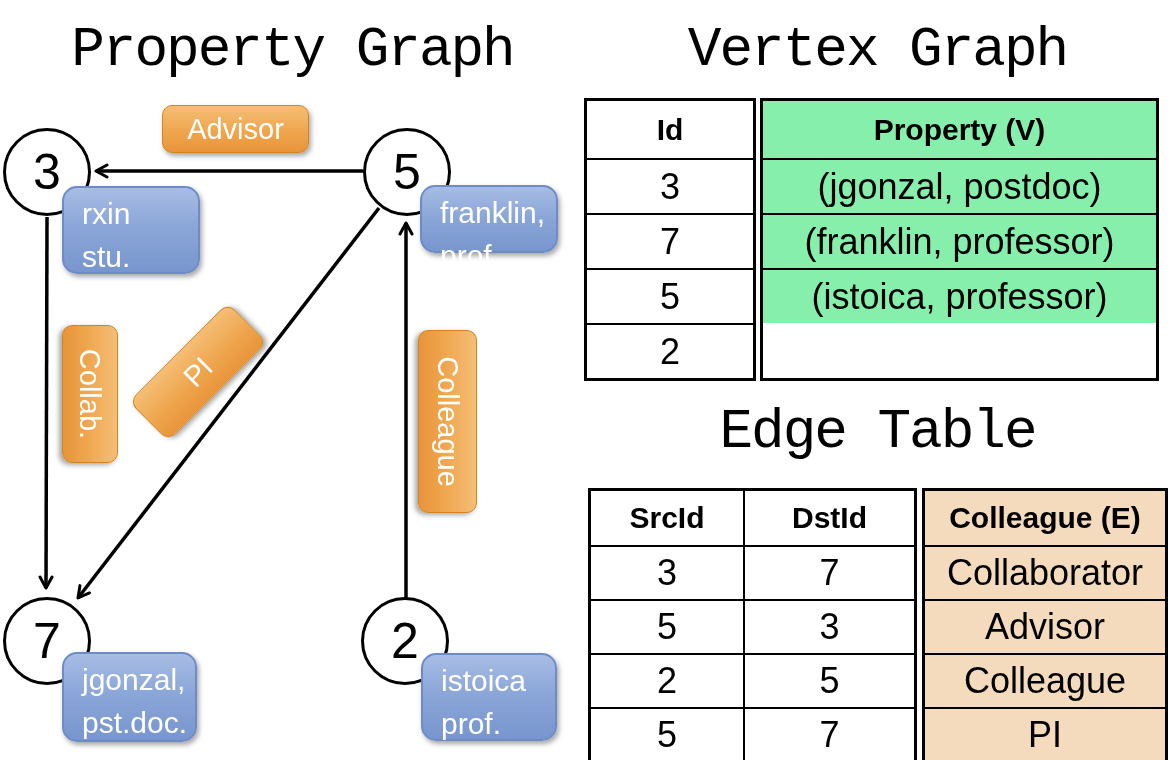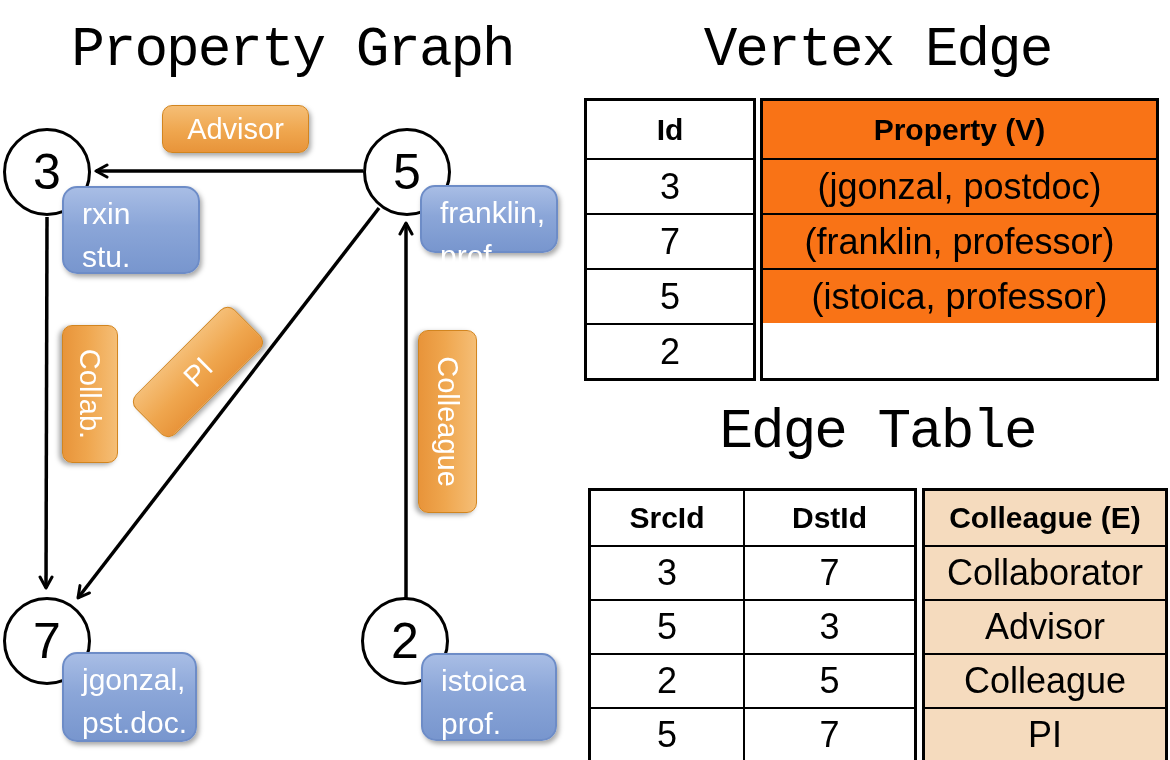--- a/index.html
+++ b/index.html
@@ -67,39 +67,39 @@
   .tcell:first-child { border-left: none; }
   .tcell.hdr { font-size: 30px; font-weight: bold; }
 
   #vertex-table { left: 584px; top: 98px; border-radius: 22px; }
   #vertex-table .subtbl-id .trow   { height: 55px; } 
   #vertex-table .subtbl-id .trow.hdr-row { height: 57px; }
   #vertex-table .subtbl-id { width: 172px; margin-right: 4px; }
   #vertex-table .subtbl-prop { width: 399px; }
   #vertex-table .subtbl-prop .trow { height: 55px; }
   #vertex-table .subtbl-prop .trow.hdr-row { height: 57px; }
-  #vertex-table .subtbl-prop .tcell { width: 100%; background: #f97316; }
+  #vertex-table .subtbl-prop .tcell { width: 100%; background: #86efac; }
   #vertex-table .subtbl-id .tcell { width: 100%; }
 
   #edge-table { left: 588px; top: 488px; }
   #edge-table .subtbl-src { width: 329px; margin-right: 5px; }
   #edge-table .subtbl-prop { width: 246px; }
   #edge-table .trow { height: 54px; }
   #edge-table .trow.hdr-row { height: 54px; }
   #edge-table .subtbl-src .tcell:nth-child(1) { width: 152px; }
   #edge-table .subtbl-src .tcell:nth-child(2) { width: 171px; }
   #edge-table .subtbl-prop .tcell { width: 100%; background: #F5DBBE; }
 </style>
 </head>
 <body>
 
 <div class="stage">
 
   <div class="title" id="graph-title">Property Graph</div>
-  <div class="title" id="vertex-title">Vertex Edge</div>
+  <div class="title" id="vertex-title">Vertex Graph</div>
   <div class="title" id="edge-title">Edge Table</div>
 
   <svg class="edges" width="585" height="760">
     <defs>
       <marker id="arrow" viewBox="0 0 16 16" refX="13" refY="8" markerWidth="16" markerHeight="16" orient="auto" markerUnits="userSpaceOnUse">
         <path d="M2,2 L13,8 L2,14" fill="none" stroke="#000" stroke-width="3" stroke-linecap="round" stroke-linejoin="round"></path>
       </marker>
     </defs>
     <line x1="363" y1="171" x2="96" y2="171" stroke="#000" stroke-width="3.5" marker-end="url(#arrow)"></line>
     <line x1="47" y1="217" x2="46" y2="588" stroke="#000" stroke-width="3.5" marker-end="url(#arrow)"></line>

